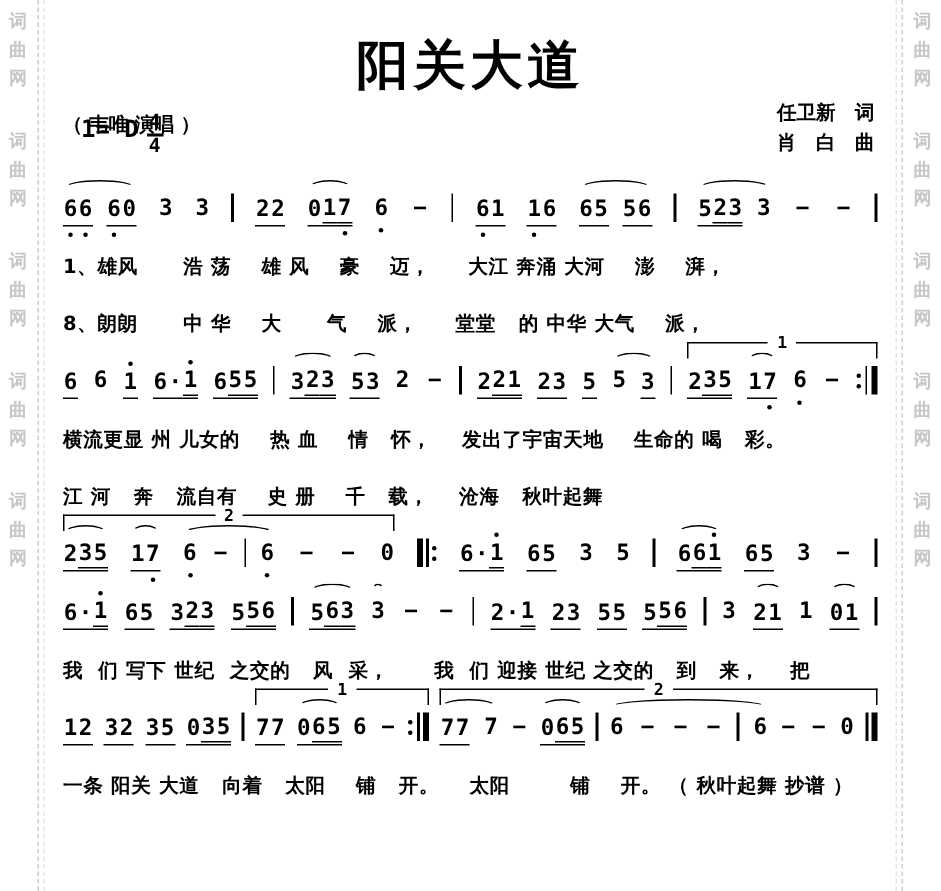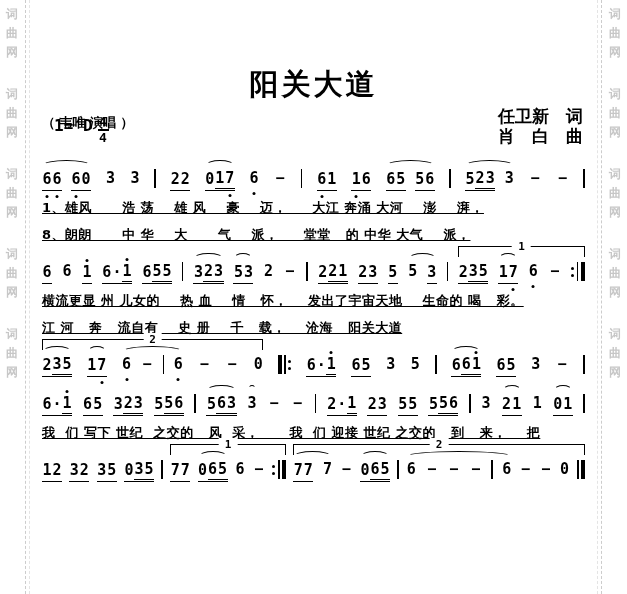--- a/index.html
+++ b/index.html
@@ -9,30 +9,30 @@
   .wm-col{position:absolute;top:8px;width:16px;display:flex;flex-direction:column;
           align-items:center;gap:30px;}
   .wm-col .grp{display:flex;flex-direction:column;align-items:center;gap:7px;}
   .wm-col span{font-size:12px;line-height:12px;color:#c7c7c7;font-weight:bold;}
   .wm-left{left:4px;}  .wm-right{right:4px;}
   .wm-dash{position:absolute;top:0;bottom:0;width:0;border-left:1px dashed #cccccc;}
   .wm-dash.l1{left:25px;} .wm-dash.l2{left:29px;border-left-color:#e4e4e4;}
   .wm-dash.r1{right:25px;} .wm-dash.r2{right:29px;border-left-color:#e4e4e4;}
   
   .content{position:absolute;left:42px;right:42px;top:0;}
-  .title{margin:64px 0 0 0;text-align:center;font-size:29px;font-weight:bold;
+  .title{margin:24px 0 0 0;text-align:center;font-size:35px;font-weight:bold;
          letter-spacing:3px;line-height:40px;}
   .subrow{position:relative;height:46px;margin-top:2px;}
   .key{position:absolute;left:12px;top:10px;font-size:16px;font-weight:bold;
        display:flex;align-items:flex-start;gap:5px;font-family:"DejaVu Sans Mono",monospace;}
   .meter{display:inline-flex;flex-direction:column;align-items:center;font-size:13px;
          font-weight:bold;line-height:12px;}
   .meter-bar{width:11px;height:2px;background:#000;margin:1px 0;}
   .subtitle{font-weight:bold;font-size:13px;padding-top:8px;}
-  .credits{position:absolute;right:2px;top:0;text-align:center;font-size:17px;
+  .credits{position:absolute;right:2px;top:0;text-align:center;font-size:13px;
            font-weight:bold;line-height:20px;}
   
   .lines{margin-top:4px;}
   .system{margin-top:15px;}
   .notes{position:relative;margin-top:17px;display:flex;justify-content:space-between;
          align-items:flex-start;font-family:"DejaVu Sans Mono",monospace;
          font-size:15px;font-weight:bold;line-height:19px;}
   .grp{position:relative;display:inline-flex;gap:9px;}
   .tok{position:relative;display:inline-flex;height:19px;align-items:center;}
   .tok.u1{border-bottom:1.6px solid #000;padding-bottom:1px;height:20px;}
@@ -50,22 +50,22 @@
   .rep{display:inline-flex;gap:2.5px;align-items:center;height:19px;}
   .rthin{width:1.6px;height:19px;background:#000;}
   .rthick{width:4px;height:19px;background:#000;}
   .rdots{display:flex;flex-direction:column;justify-content:center;gap:4px;height:19px;}
   .rdots i{width:3px;height:3px;border-radius:50%;background:#000;}
   .volta{position:absolute;top:-16px;height:10px;border-top:1.6px solid #000;
          border-left:1.6px solid #000;border-right:1.6px solid #000;}
   .volta-num{position:absolute;top:-7px;left:50%;transform:translateX(-50%);
          background:#fff;padding:0 6px;font-size:11px;font-weight:bold;line-height:13px;
          font-family:"DejaVu Sans Mono",monospace;}
-  .lyric{white-space:pre;font-size:13px;font-weight:bold;line-height:20px;margin-top:7px;
-         letter-spacing:0.5px;text-decoration:underline;}
+  .lyric{white-space:pre;font-size:13px;font-weight:bold;line-height:20px;margin-top:18px;
+         letter-spacing:0.5px;}
 </style>
 </head>
 <body>
 
 <div class="page">
   <div class="wm-col wm-left">
       <div class="grp">
         <span>词</span>
         <span>曲</span>
         <span>网</span>
@@ -286,21 +286,21 @@
                 <i></i>
               </span>
               <span class="rthin"></span>
               <span class="rthick"></span>
             </span>
             <div class="volta" style="left: 416.25px; width: 124.469px;">
               <span class="volta-num">1</span>
             </div>
           </div>
           <div class="lyric">横流更显 州 儿女的    热 血    情   怀，    发出了宇宙天地    生命的 喝   彩。</div>
-          <div class="lyric">江 河   奔   流自有    史 册    千   载，    沧海   阳关大道</div>
+          <div class="lyric">江 河   奔   流自有    史 册    千   载，    沧海   秋叶起舞</div>
         </div>
         <div class="system">
           <div class="notes">
             <span class="tok u1 arc">
               <span class="ch">2</span>
               <span class="ch u2">3</span>
               <span class="ch u2">5</span>
             </span>
             <span class="tok u1 arc">
               <span class="ch">1</span>
@@ -512,16 +512,17 @@
               <span class="rthin"></span>
               <span class="rthick"></span>
             </span>
             <div class="volta" style="left: 128.203px; width: 113.844px;">
               <span class="volta-num">1</span>
             </div>
             <div class="volta" style="left: 251.312px; width: 289.688px;">
               <span class="volta-num">2</span>
             </div>
           </div>
+          <div class="lyric">一条 阳关 大道   向着   太阳    铺   开。    太阳        铺    开。 （ 秋叶起舞 抄谱 ）</div>
         </div>
       </div>
   </div>
 </div>
 
 </body></html>

